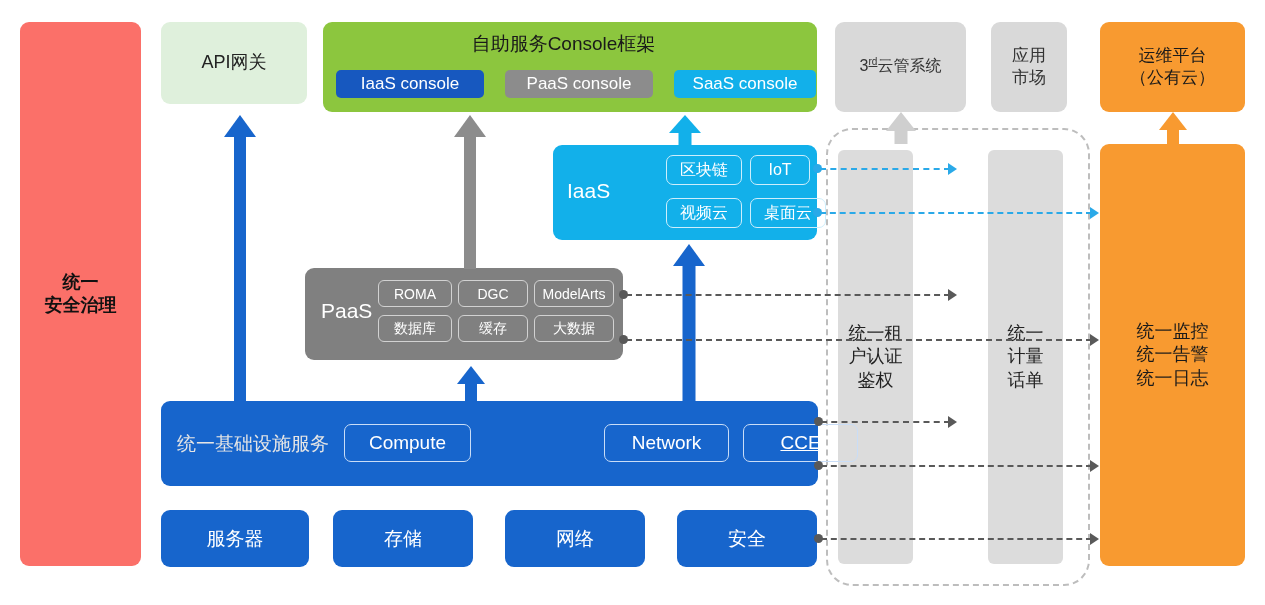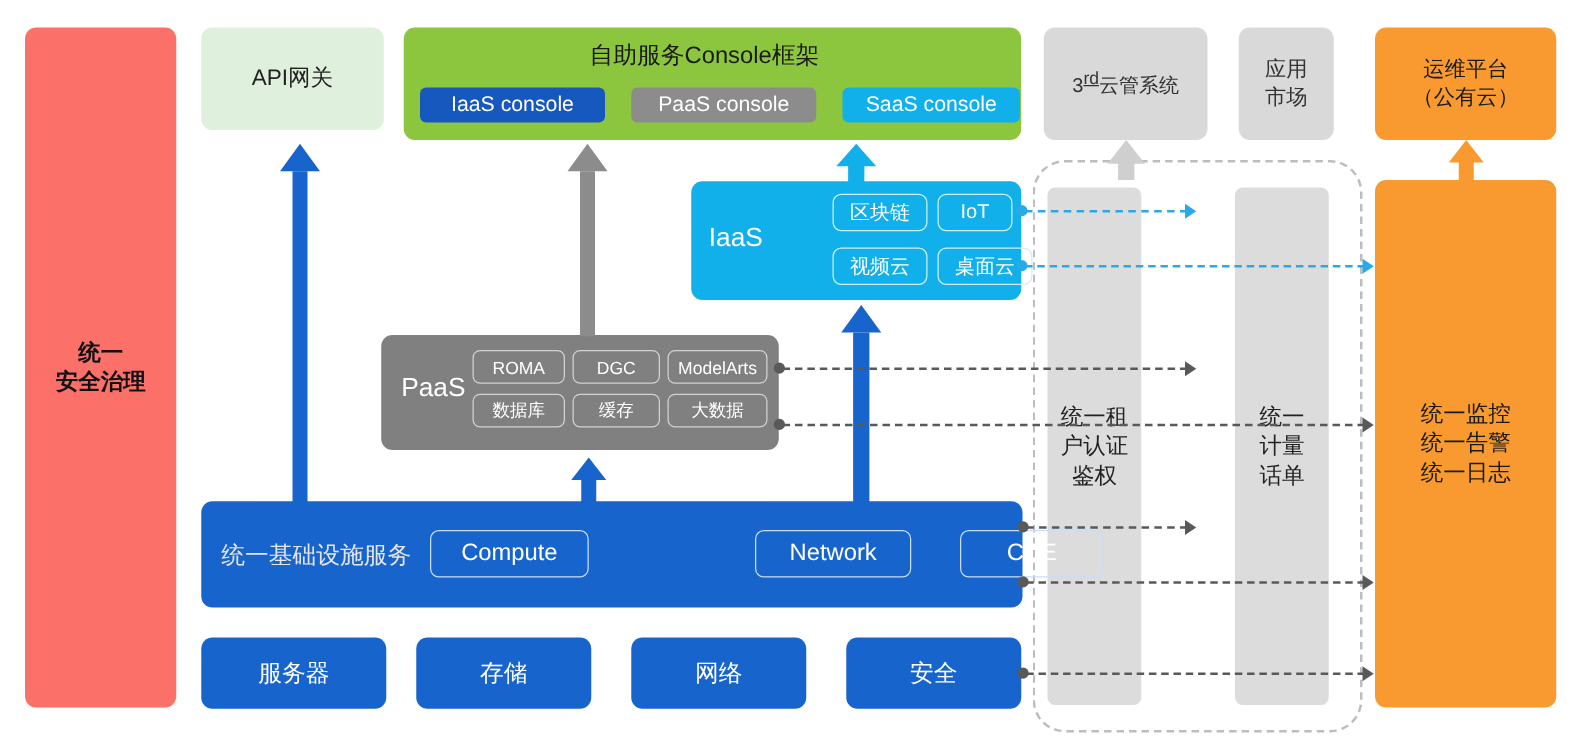--- a/index.html
+++ b/index.html
@@ -50,21 +50,21 @@
   #chip-iaas{left:13px;width:148px;background:#1758bf;}
   #chip-paas{left:182px;width:148px;background:#8c8c8c;}
   #chip-saas{left:351px;width:142px;background:#12b0ea;}
 
   
   #third-party{
     left:835px;top:22px;width:131px;height:90px;
     background:#d9d9d9;border-radius:9px;
     color:#333;font-size:16px;
   }
-  #third-party sup{font-size:14px;vertical-align:super;text-decoration:underline;}
+  #third-party sup{font-size:10px;vertical-align:super;text-decoration:underline;}
   #app-market{
     left:991px;top:22px;width:76px;height:90px;
     background:#d9d9d9;border-radius:9px;
     color:#333;font-size:17px;
   }
 
   
   #ops-top{
     left:1100px;top:22px;width:145px;height:90px;
     background:#f89a30;border-radius:9px;
@@ -128,21 +128,21 @@
   }
   .infra-chip{
     position:absolute;top:23px;height:36px;
     border-radius:7px;border:1.6px solid #c9ddf7;
     color:#fff;font-size:19px;
     display:flex;align-items:center;justify-content:center;
   }
   #infra-c0{left:183px;width:125px;}
   #infra-c1{left:318px;width:115px;}
   #infra-c2{left:443px;width:123px;}
-  #infra-c3{left:607px;width:113px;}
+  #infra-c3{left:582px;width:113px;text-decoration:underline;}
 
   
   .res-box{
     top:510px;height:57px;background:#1765cc;border-radius:9px;
     color:#fff;font-size:19px;
   }
   #res-0{left:161px;width:148px;}
   #res-1{left:333px;width:140px;}
   #res-2{left:505px;width:140px;}
   #res-3{left:677px;width:140px;}

